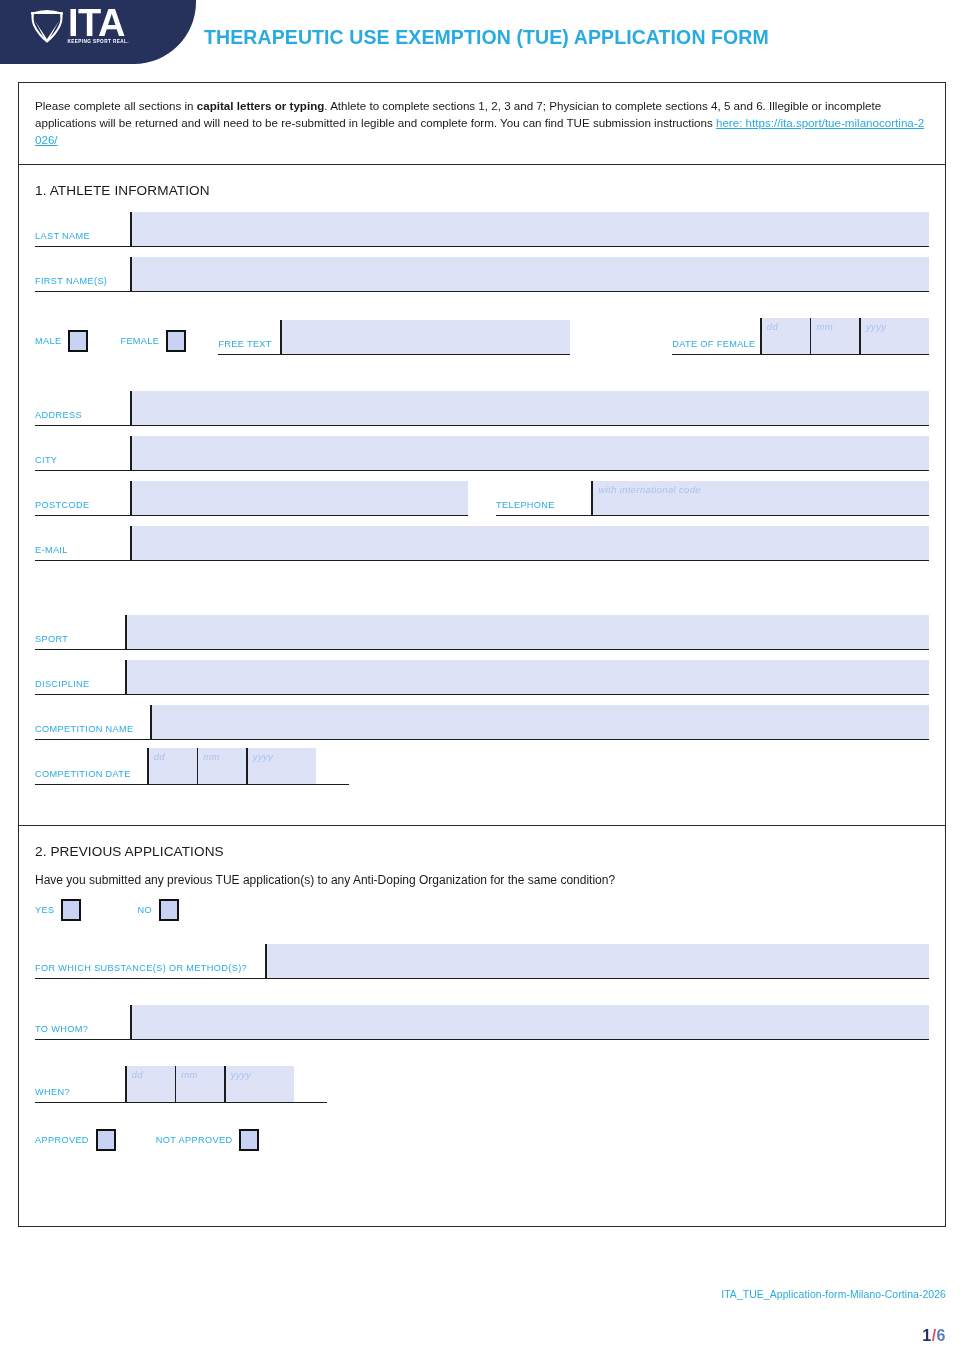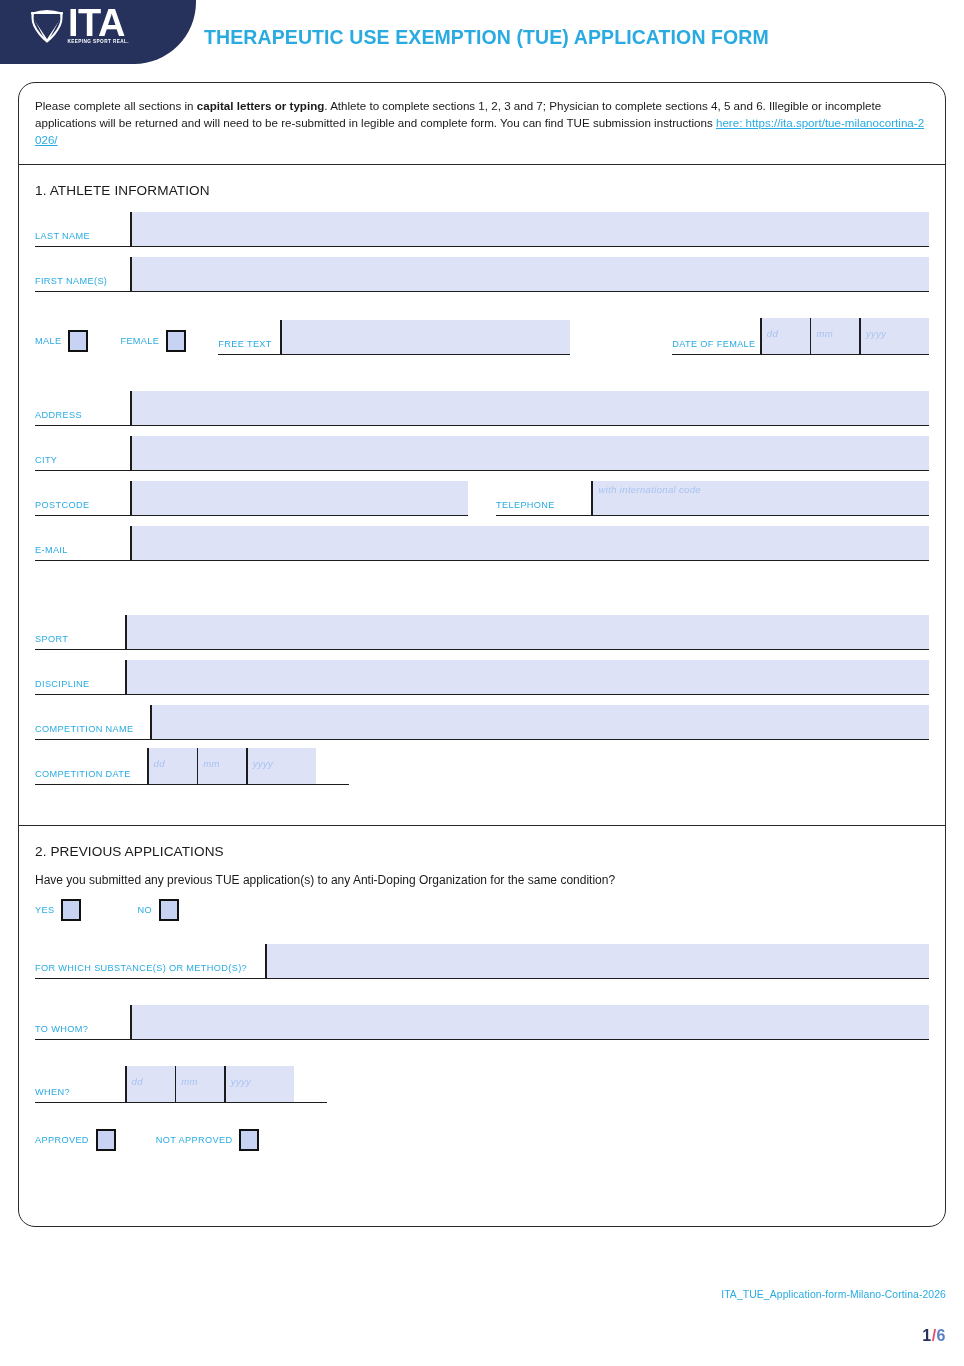--- a/index.html
+++ b/index.html
@@ -61,21 +61,21 @@
     white-space: nowrap;
   }
 
   
   .card {
     position: absolute;
     left: 18px;
     top: 82px;
     width: 928px;
     border: 1.5px solid #2b2b2b;
-    border-radius: 17px;
+    border-radius: 0;
     background: #fff;
   }
 
   
   .instructions {
     padding: 14px 16px 16px 16px;
     font-size: 11.6px;
     line-height: 17px;
     color: #1a1a1a;
     border-bottom: 1.5px solid #2b2b2b;
@@ -202,21 +202,21 @@
     border-bottom: 1.6px solid #1c1c1c;
     margin-left: auto;
   }
   .dob-wrap .fld-label { width: 88px; }
   .date-box {
     background: #dde2f7;
     width: 48px;
     min-height: 36px;
     position: relative;
   }
-  .date-box .hint { left: 5px; top: 10px; }
+  .date-box .hint { left: 5px; top: 3px; }
   .date-box.wide { width: 68px; }
   .date-sep { width: 1.6px; background: #1c1c1c; flex: 0 0 1.6px; }
 
   
   .compdate-wrap {
     display: flex;
     align-items: stretch;
     border-bottom: 1.6px solid #1c1c1c;
     width: 314px;
   }

